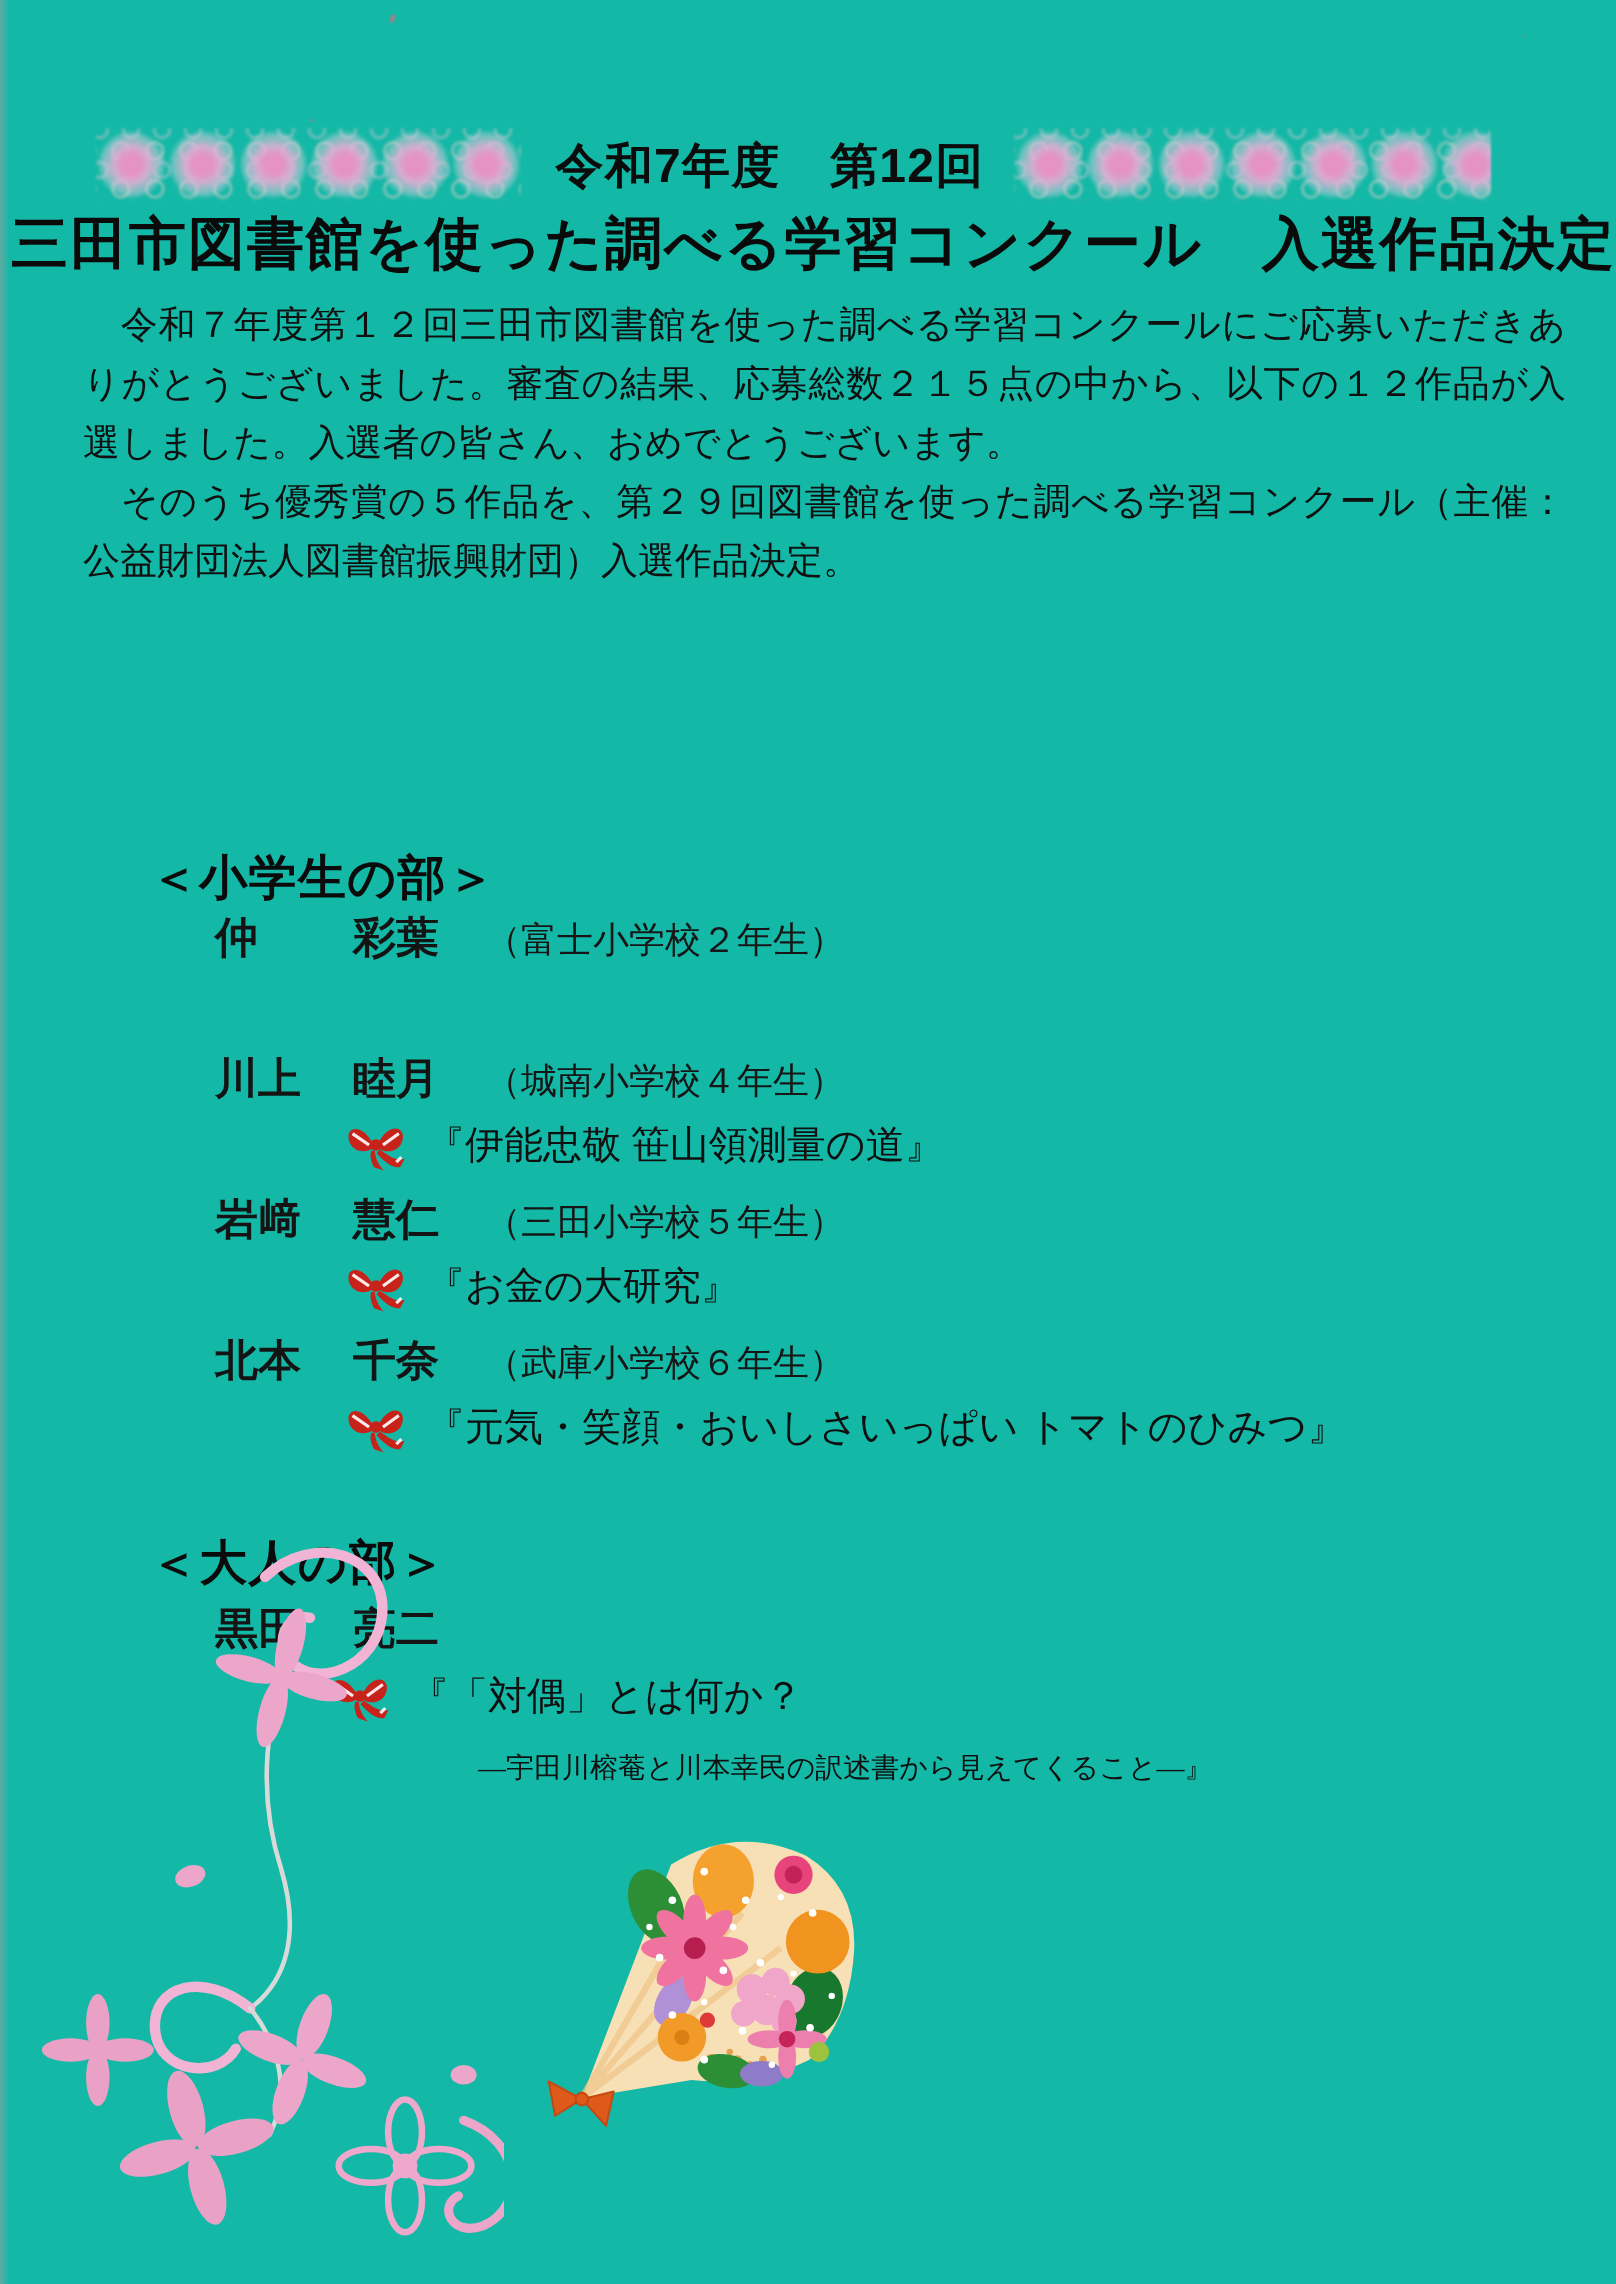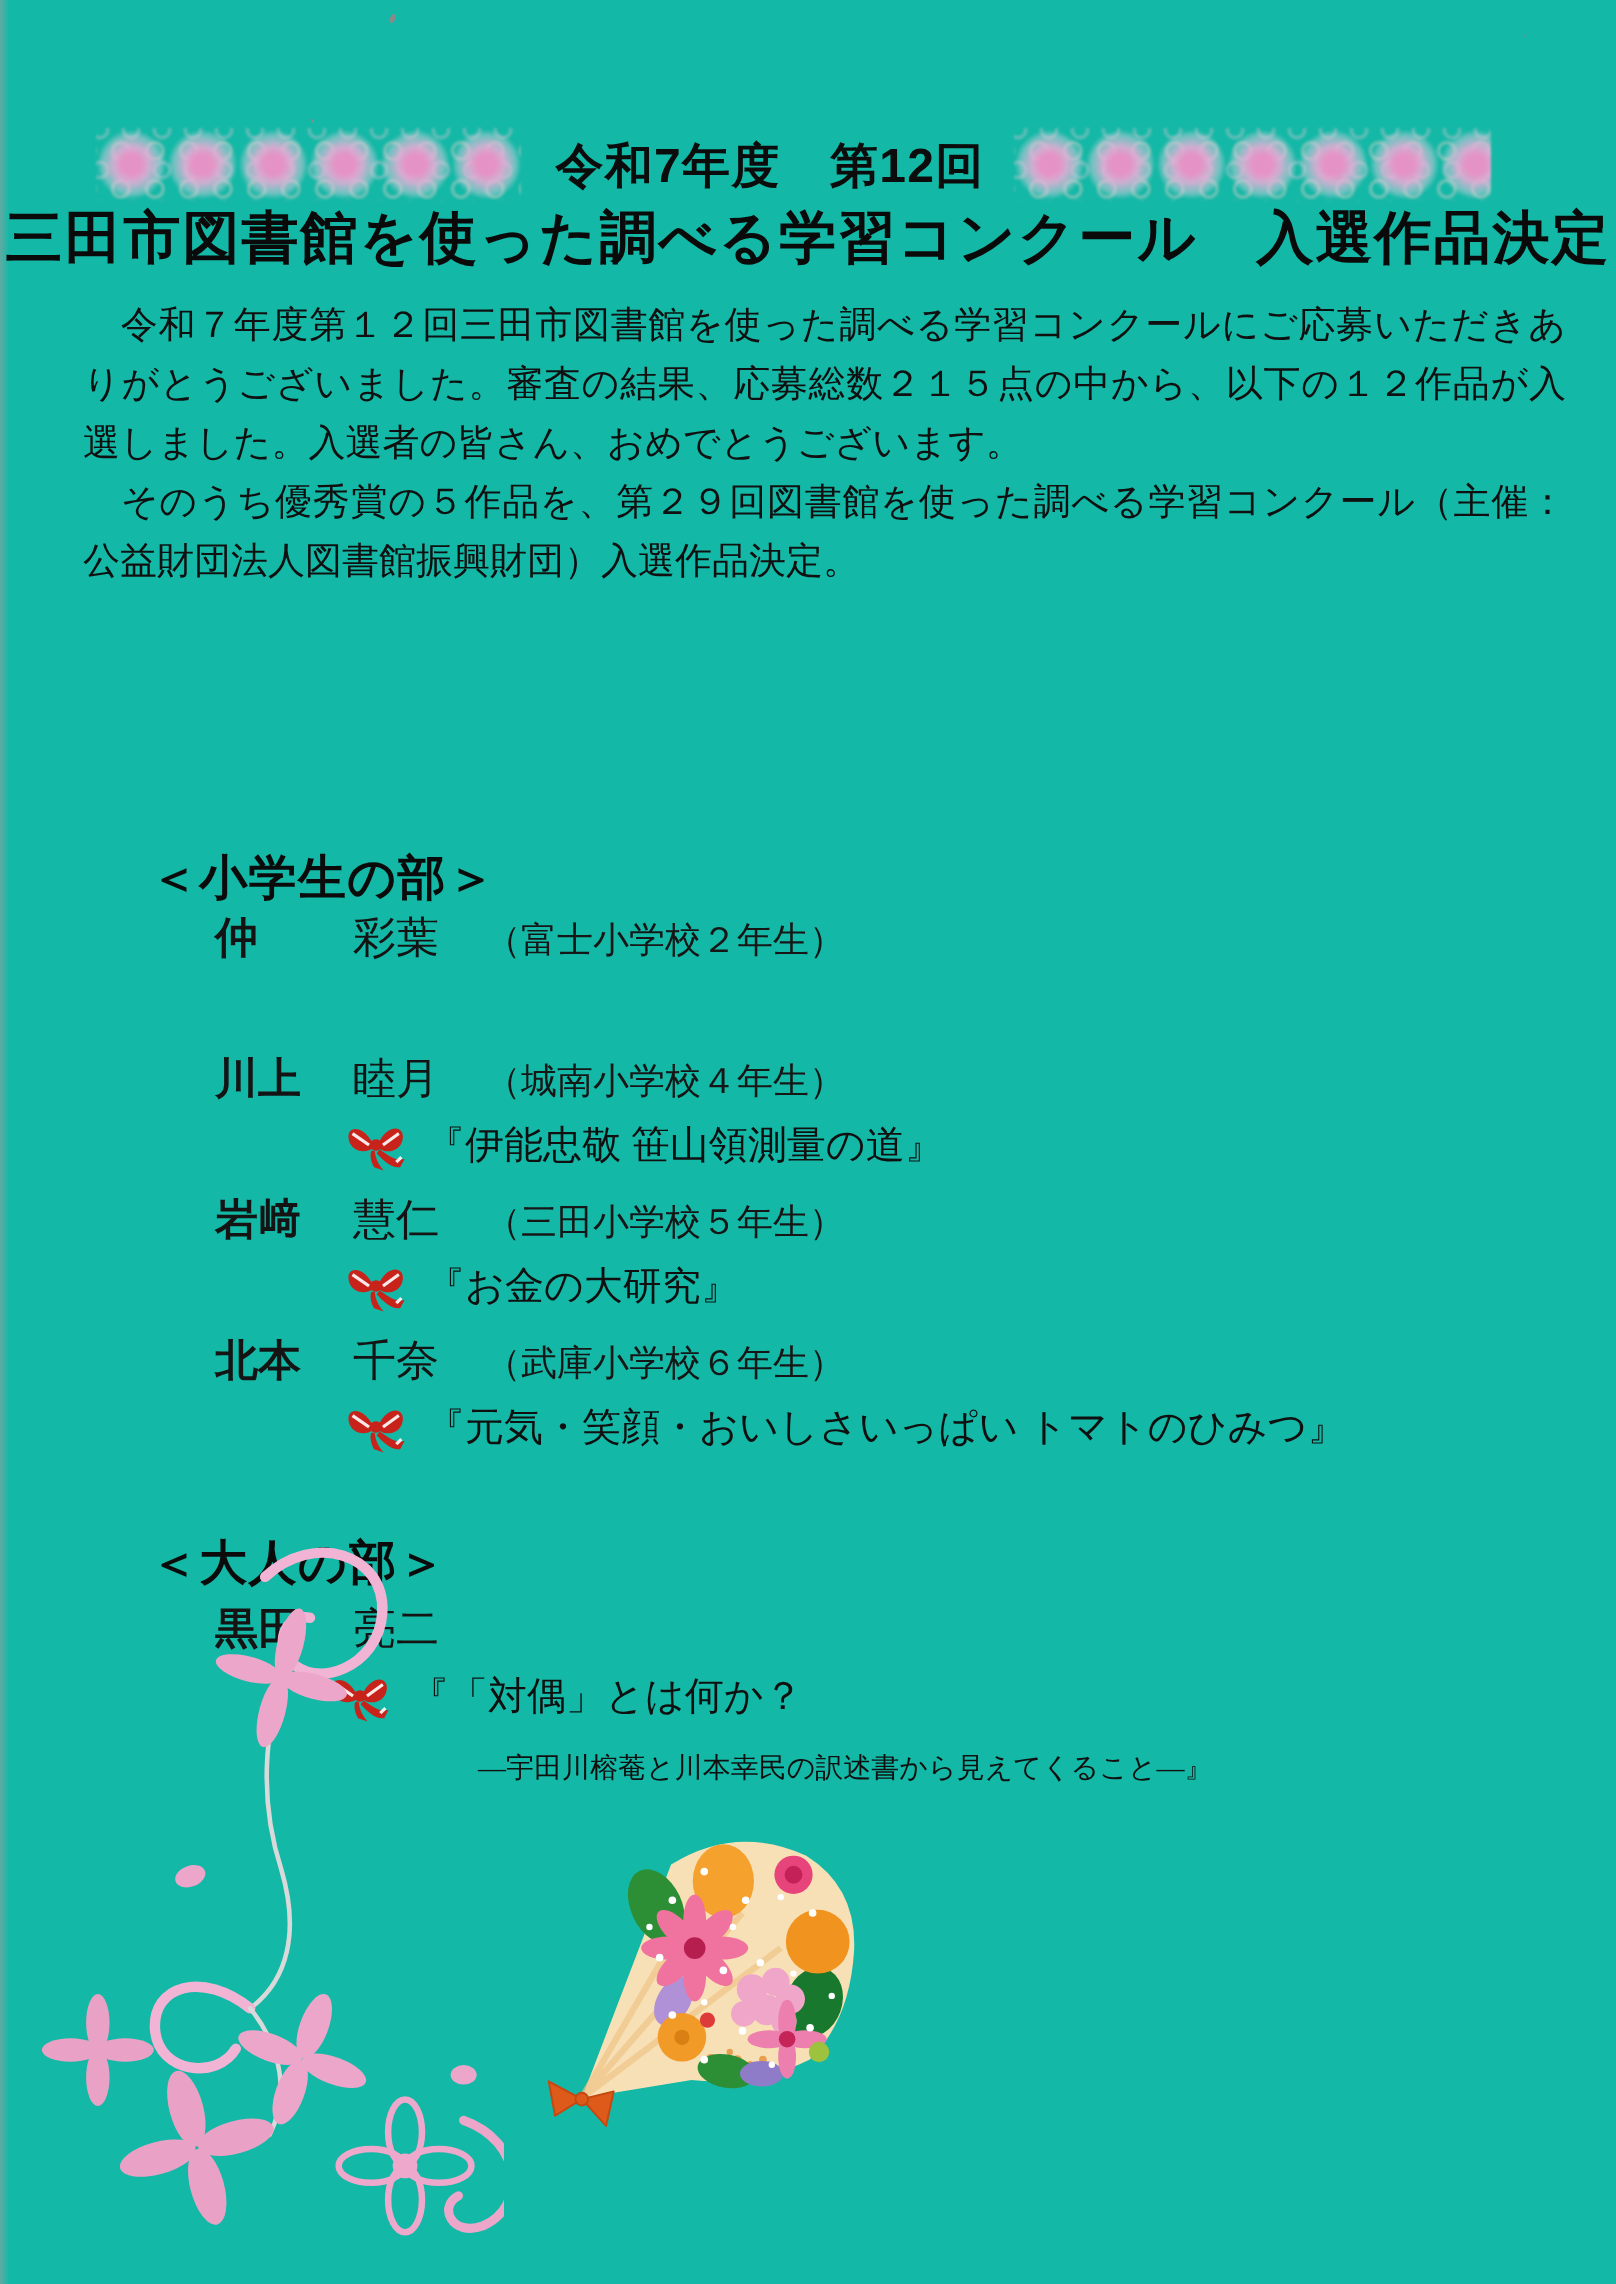--- a/index.html
+++ b/index.html
@@ -33,22 +33,22 @@
   .band-right{left:1014px;top:128px;width:477px;}
   .era-line{
     position:absolute;left:529px;top:134px;width:482px;
     text-align:center;
     font-family:"Liberation Sans","DejaVu Sans",sans-serif;
     font-size:48px;font-weight:700;letter-spacing:1.3px;color:#0c0c0c;
   }
 
   
   .main-title{
-    position:absolute;left:0;top:200px;width:100%;
-    text-align:center;
+    position:absolute;left:0;top:206px;width:100%;
+    text-align:right;
     font-family:"Liberation Sans","DejaVu Sans",sans-serif;
     font-size:57px;font-weight:700;letter-spacing:2px;color:#0a0a0a;
     white-space:nowrap;
   }
 
   
   .intro{
     position:absolute;left:83px;top:295px;width:1483px;
     font-size:37px;line-height:59px;color:#101010;
     text-align:justify;
@@ -74,21 +74,21 @@
     font-size:48px;font-weight:700;letter-spacing:1.3px;color:#0b0b0b;
     white-space:nowrap;
   }
   .heading-elementary{top:846px;}
   .heading-adult{top:1531px;}
 
   .entries{position:absolute;left:215px;top:909px;width:1303px;}
   .entry{position:relative;height:141px;}
   .name-row{display:flex;align-items:baseline;white-space:nowrap;}
   .surname{display:inline-block;min-width:138px;font-size:43px;font-weight:700;}
-  .given{font-size:43px;font-weight:400;}
+  .given{font-size:43px;font-weight:700;}
   .school{font-size:36px;margin-left:46px;color:#161616;}
   .work-row{position:absolute;left:128px;top:65px;display:flex;align-items:center;white-space:nowrap;}
   .bow{width:66px;height:60px;flex:0 0 auto;}
   .work-title{font-size:39px;margin-left:17px;color:#101010;}
 
   .adult-entry{position:absolute;left:215px;top:1600px;width:1303px;height:274px;}
   .adult-entry .work-row{left:112px;top:66px;}
   .work-line2{
     position:absolute;left:263px;top:149px;
     font-size:28px;color:#101010;white-space:nowrap;

